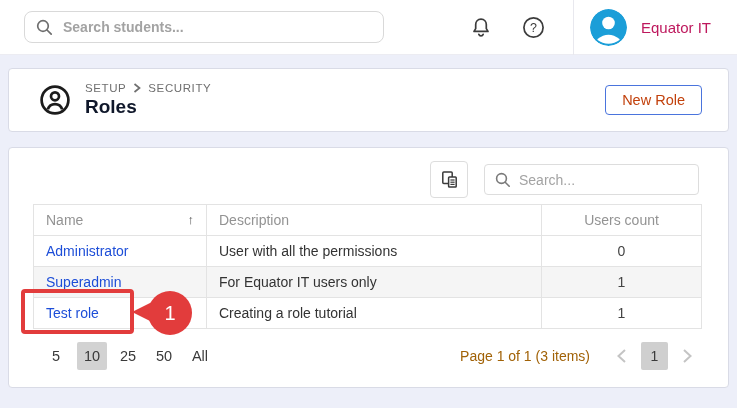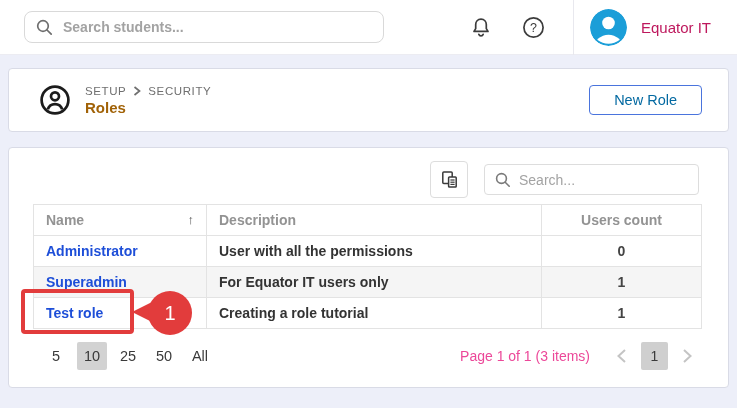--- a/index.html
+++ b/index.html
@@ -37,44 +37,44 @@
   .user-name { margin:0 26px 0 14px; font-size:15px; color:#be185d; }
 
   
   .card {
     position:absolute; left:8px; width:721px; background:#fff;
     border:1px solid #d9dbe6; border-radius:4px;
   }
   .header-card { top:68px; height:64px; display:flex; align-items:center; padding:0 26px 0 30px; }
   .hdr-texts { margin-left:14px; }
   .breadcrumb { display:flex; align-items:center; font-size:11.5px; color:#6f6f6f; letter-spacing:.6px; gap:7px; }
-  .page-title { font-size:15px; font-weight:bold; color:#a16207; margin-top:2px; }
+  .page-title { font-size:19px; font-weight:bold; color:#0f172a; margin-top:2px; }
   .spacer { flex:1; }
   .new-role-btn {
-    height:30px; padding:0 24px; background:#fff; border:1px solid #4a74dd; border-radius:4px;
-    color:#0369a1; font-size:14.5px; cursor:pointer; font-family:"Liberation Sans",sans-serif;
+    height:30px; padding:0 16px; background:#fff; border:1px solid #4a74dd; border-radius:4px;
+    color:#c2410c; font-size:14.5px; cursor:pointer; font-family:"Liberation Sans",sans-serif;
   }
 
   .table-card { top:147px; height:241px; padding:13px 29px 0 24px; }
   .toolbar { display:flex; justify-content:flex-end; align-items:center; gap:16px; height:37px; }
   .copy-btn {
     width:38px; height:37px; background:#fff; border:1px solid #ddd; border-radius:4px;
     display:flex; align-items:center; justify-content:center; cursor:pointer;
   }
   .tbl-search-wrap { position:relative; }
   .tbl-search-wrap .mag { position:absolute; left:11px; top:8px; }
   input.tbl-search {
     width:215px; height:31px; border:1px solid #ddd; border-radius:4px;
     padding:0 8px 0 34px; font-size:14px; color:#333; outline:none;
     font-family:"Liberation Sans",sans-serif;
   }
 
   
   table.roles { border-collapse:collapse; margin-top:6px; width:668px; table-layout:fixed; }
-  .roles th, .roles td { border:1px solid #e3e3e3; height:31px; padding:0 12px; font-weight:bold; }
+  .roles th, .roles td { border:1px solid #e3e3e3; height:31px; padding:0 12px; font-weight:normal; }
   .roles th { color:#939393; text-align:left; font-size:14px; }
   .col-name { width:173px; }
   .col-desc { width:335px; }
   .col-count { width:160px; }
   th.count-h, td.count { text-align:center; }
   .sort-arrow { float:right; color:#555; font-size:13px; }
   .row-alt td { background:#f5f5f5; }
   a.role-link { color:#1d4ed8; text-decoration:none; cursor:pointer; }
   td.desc { color:#333;margin-top:22px; }
   td.count { color:#444; }
@@ -82,21 +82,21 @@
   
   .pager { display:flex; align-items:center; margin-top:12px; height:30px; }
   .page-sizes { display:flex; align-items:center; gap:6px; margin-left:8px; }
   .size-item {
     min-width:30px; height:28px; display:flex; align-items:center; justify-content:center;
     padding:0 6px; color:#3a3a3a; font-size:14.5px; cursor:pointer; border-radius:2px; background:transparent; border:none;
     font-family:"Liberation Sans",sans-serif;
   }
   .size-item.selected { background:#d2d2d2; }
   .pager-right { margin-left:auto; display:flex; align-items:center; }
-  .page-info { color:#ec4899; font-size:14px; margin-right:20px; }
+  .page-info { color:#a16207; font-size:14px; margin-right:20px; }
   .nav-chev { background:none; border:none; cursor:default; padding:0 6px; display:flex; align-items:center; }
   .cur-page {
     min-width:27px; height:28px; background:#cfcfcf; border-radius:2px; border:none;
     display:flex; align-items:center; justify-content:center; color:#3a3a3a; font-size:14px;
     margin:0 8px; cursor:pointer; font-family:"Liberation Sans",sans-serif;
   }
 
   
   .ann-rect {
     position:absolute; left:21px; top:289px; width:113px; height:45px;

